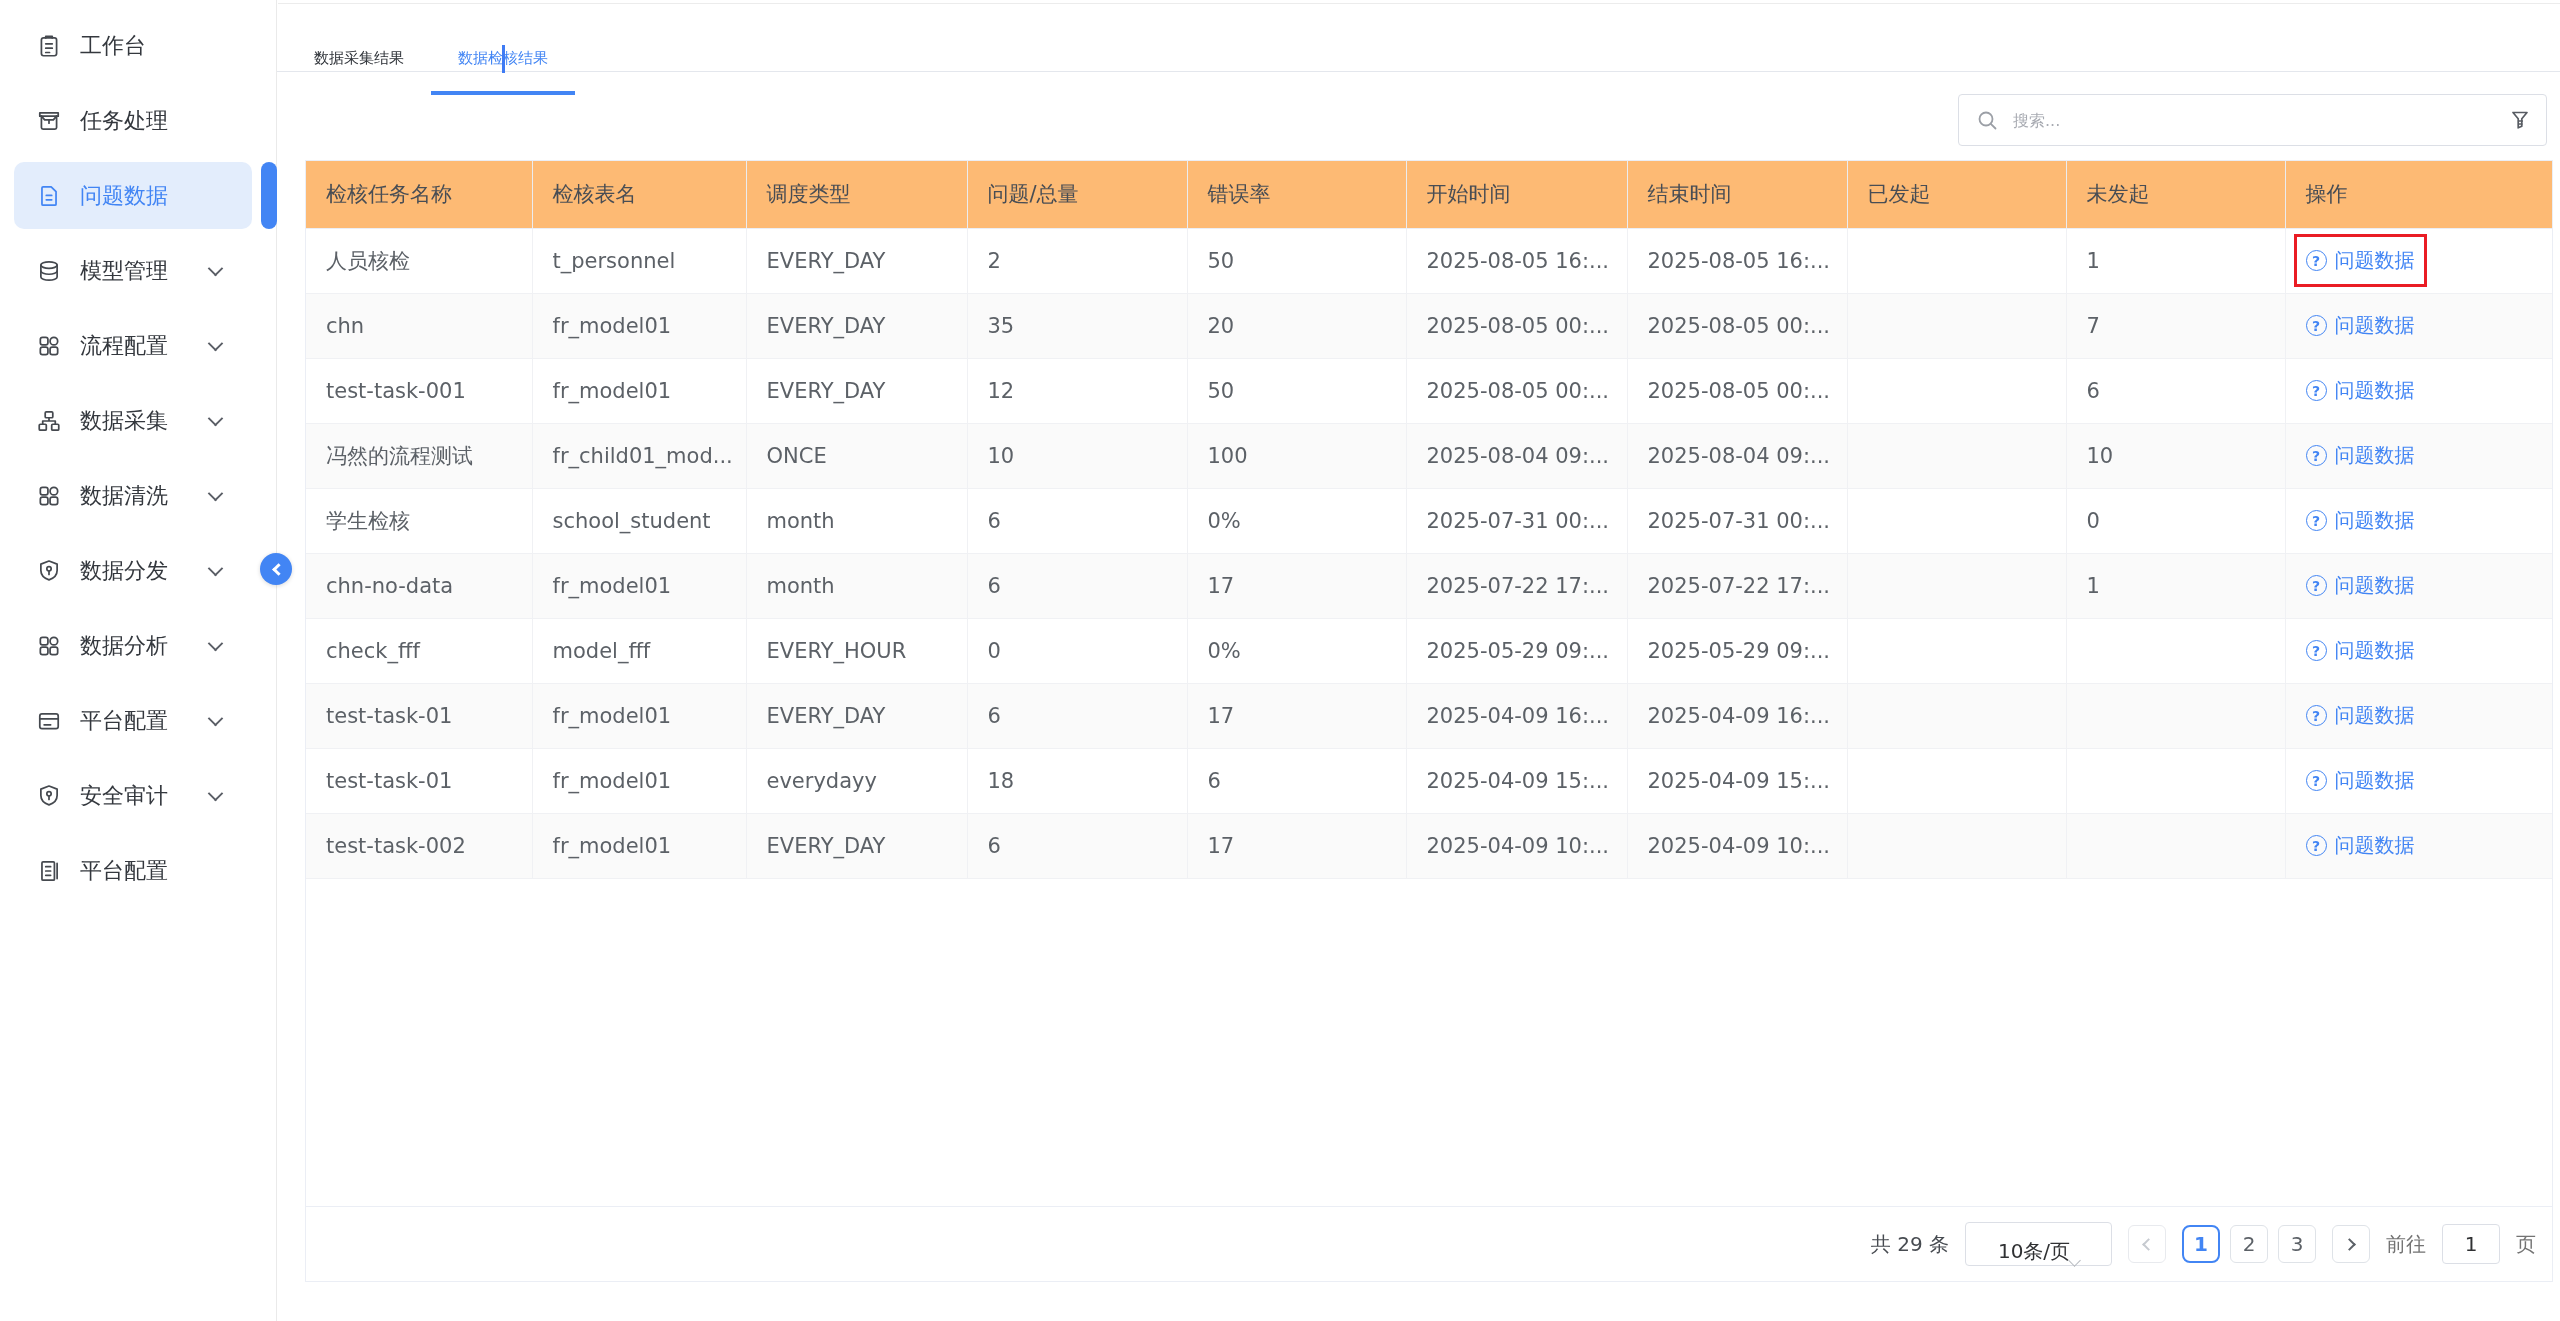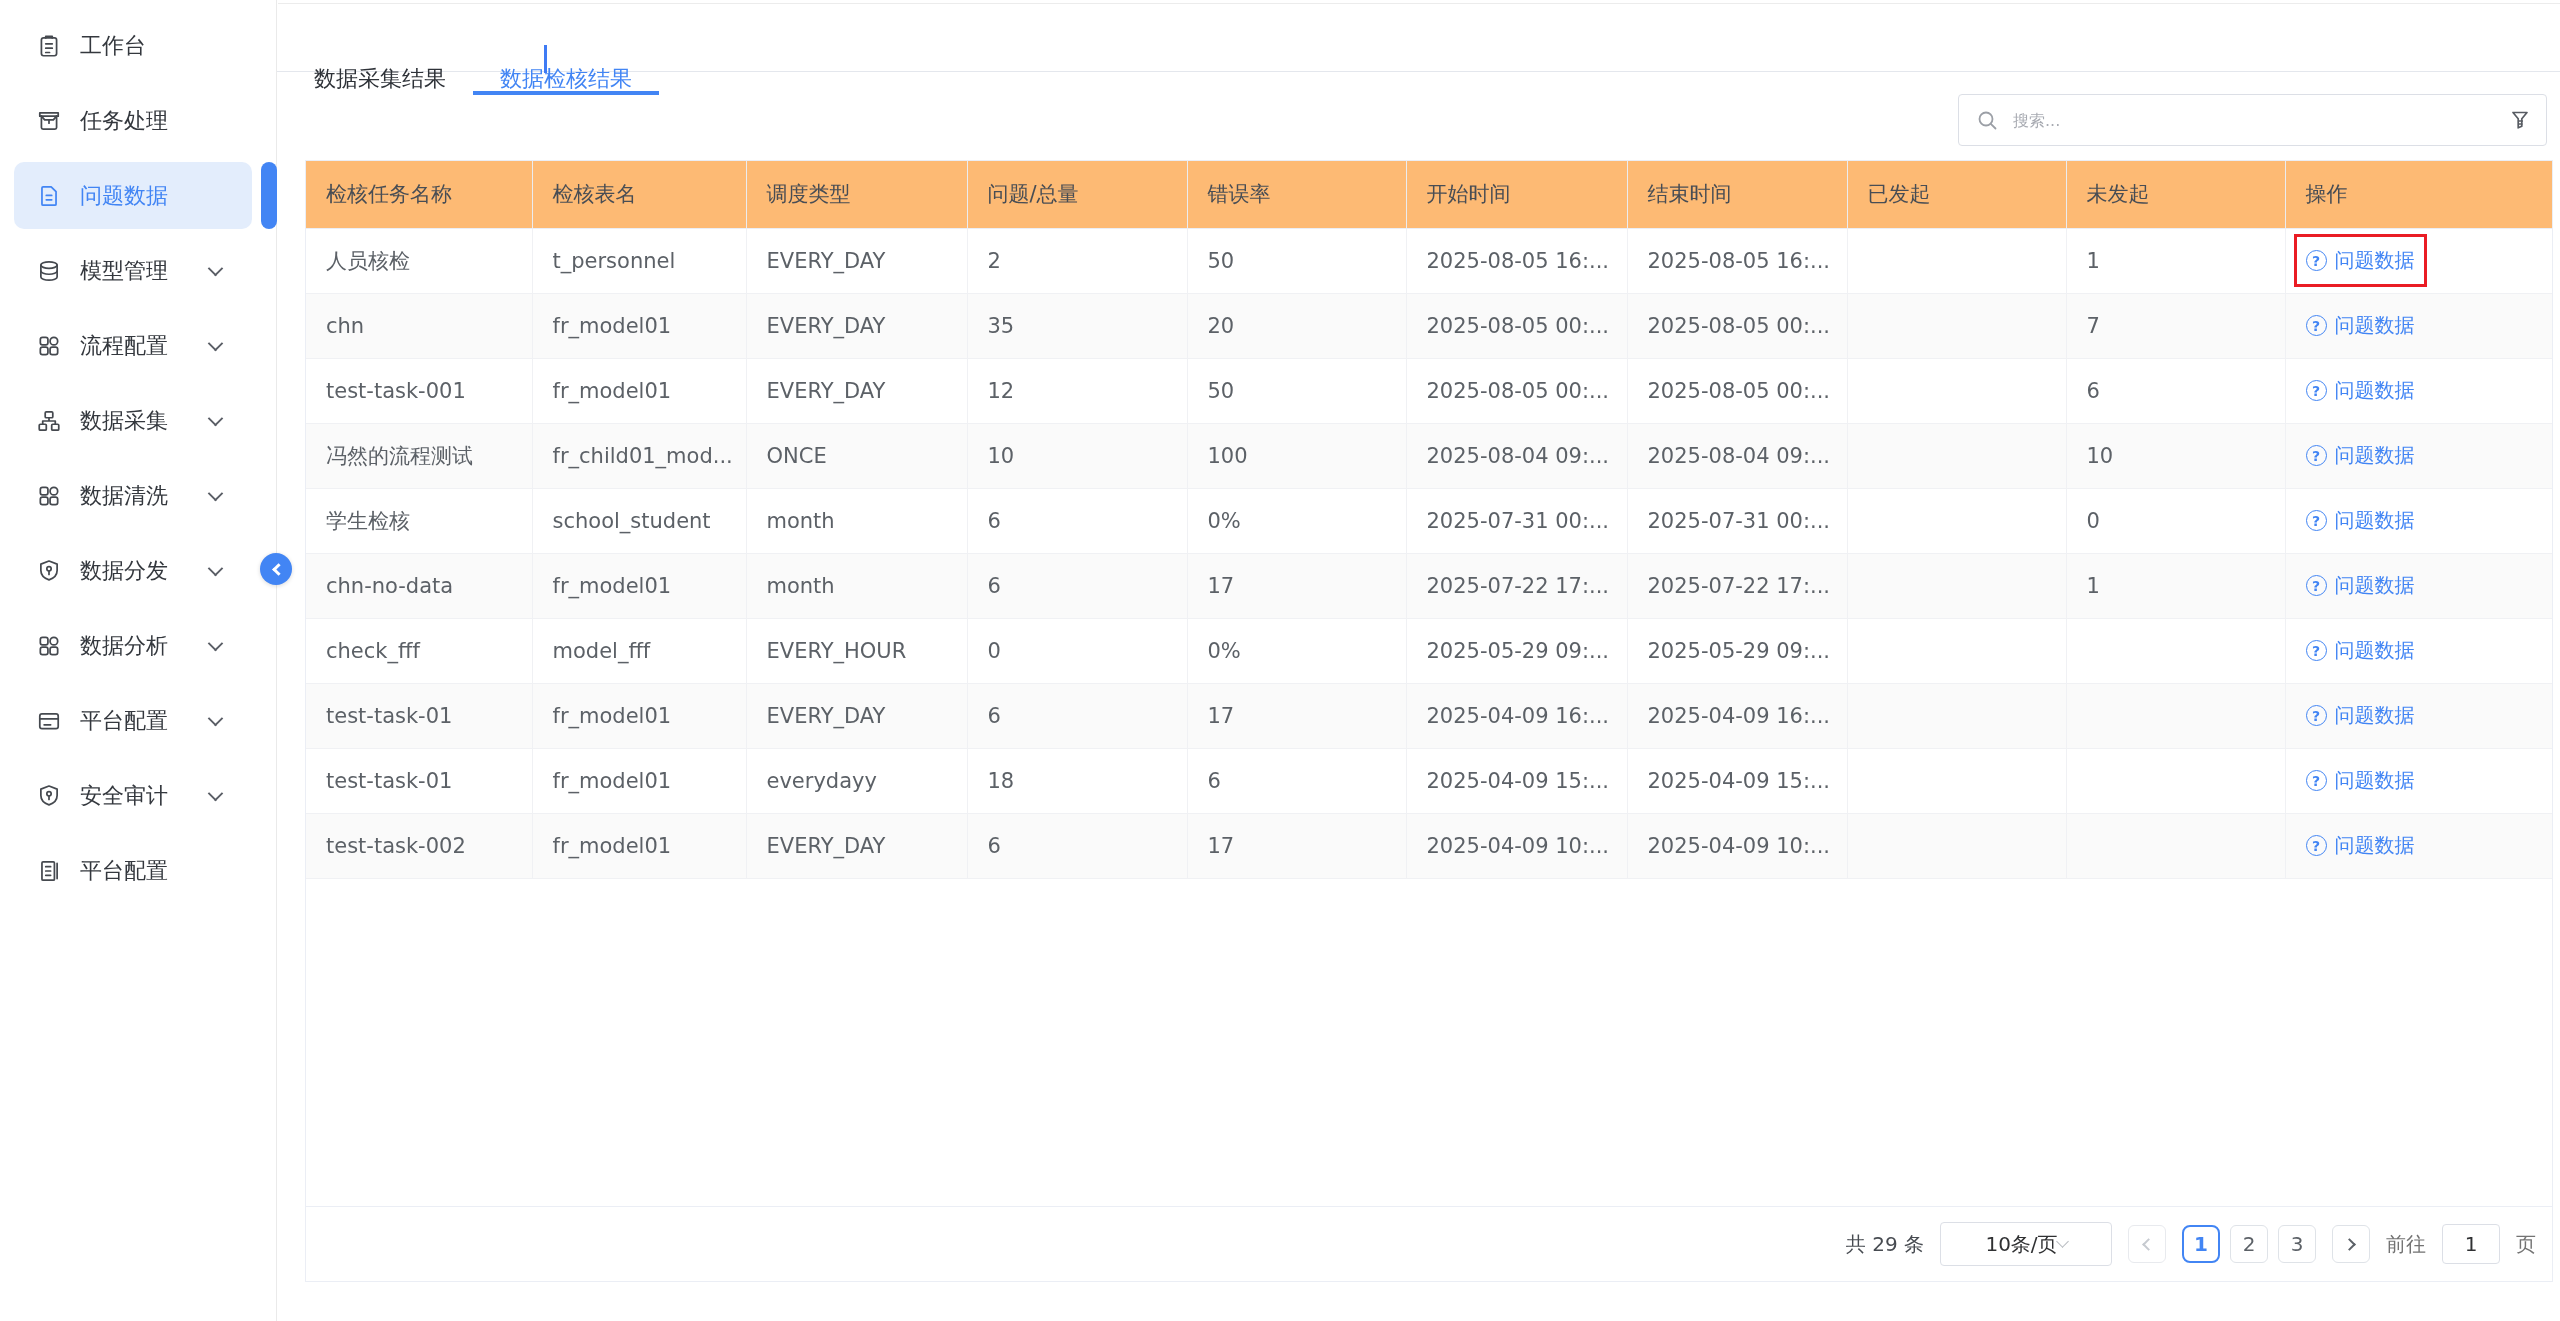--- a/index.html
+++ b/index.html
@@ -29,21 +29,21 @@
   .s-label{white-space:nowrap;}
   .chev-item{position:absolute;left:210px;top:50%;width:11px;height:11px;border-right:2px solid #5a5e66;border-bottom:2px solid #5a5e66;transform:translateY(-72%) rotate(45deg);}
   .active-bar{position:absolute;right:-1px;top:4px;width:16px;height:67px;border-radius:8px;background:var(--primary);}
   .collapse-btn{position:absolute;right:-16px;top:553px;width:32px;height:32px;border-radius:50%;background:var(--primary);border:none;z-index:6;display:flex;align-items:center;justify-content:center;cursor:pointer;box-shadow:0 1px 4px rgba(0,0,0,.15);}
   .collapse-chevron{width:9px;height:9px;border-left:3px solid #fff;border-bottom:3px solid #fff;transform:rotate(45deg);margin-left:4px;}
 
   
   .main{flex:1;position:relative;}
   .top-hairline{position:absolute;top:3px;left:1px;right:0;height:1px;background:#ececec;}
   .tabbar{height:72px;border-bottom:1px solid #e4e7ed;display:flex;align-items:center;padding-left:10px;}
-  .tab{position:relative;height:100%;display:flex;align-items:flex-end;padding:0 27px;font-size:22px;color:#2e3238;cursor:pointer;white-space:nowrap;margin-top:46px;}
+  .tab{position:relative;height:100%;display:flex;align-items:center;padding:0 27px;font-size:15px;color:#2e3238;cursor:pointer;white-space:nowrap;margin-top:46px;}
   .tab.active{color:var(--primary);}
   .tab-underline{position:absolute;left:0;right:0;bottom:-1px;height:4px;background:var(--primary);}
   .caret{position:absolute;left:71px;top:22px;width:3px;height:28px;background:#3f7bf4;}
 
   .toolbar{position:relative;height:88px;}
   .search-box{position:absolute;top:22px;right:14px;width:589px;height:52px;border:1px solid #dcdfe6;border-radius:4px;display:flex;align-items:center;padding:0 14px 0 16px;background:#fff;}
   .search-svg{width:24px;height:24px;flex:none;margin-right:12px;display:flex;}
   .search-input{flex:1;border:none;outline:none;font-size:16px;color:#303133;font-family:inherit;background:transparent;min-width:0;}
   .search-input::placeholder{color:#a8abb2;}
   .funnel{width:24px;height:24px;flex:none;margin-left:12px;display:flex;cursor:pointer;}
@@ -59,21 +59,21 @@
 
   
   .action-wrap{position:relative;display:inline-flex;align-items:center;gap:8px;}
   .q-icon{width:21px;height:21px;border:1.6px solid var(--primary);border-radius:50%;color:var(--primary);font-size:14px;line-height:1;display:inline-flex;align-items:center;justify-content:center;flex:none;font-weight:600;}
   .action-link{color:var(--primary);font-size:20px;text-decoration:none;cursor:pointer;white-space:nowrap;}
   .red-frame{position:absolute;left:-12px;top:-13px;right:-12px;bottom:-13px;border:3px solid var(--annotation-red);pointer-events:none;}
 
   
   .pfooter{height:75px;border-top:1px solid var(--border);display:flex;align-items:center;justify-content:flex-end;gap:16px;padding-right:16px;font-size:20px;color:#5c6167;background:#fff;}
   .total{color:#474b51;}
-  .psize{width:172px;height:44px;border:1px solid #dcdfe6;border-radius:4px;display:flex;align-items:center;justify-content:center;gap:0;color:#303133;cursor:pointer;background:#fff;}
+  .psize{width:147px;height:44px;border:1px solid #dcdfe6;border-radius:4px;display:flex;align-items:flex-end;justify-content:center;gap:0;color:#303133;cursor:pointer;background:#fff;}
   .chev{display:inline-block;width:9px;height:9px;border-right:2px solid currentColor;border-bottom:2px solid currentColor;}
   .psize .chev{color:#b6babf;transform:rotate(45deg);margin-top:-5px;border-width:1.5px;}
   .pages{display:inline-flex;gap:10px;}
   .pbtn{min-width:38px;height:38px;border:1px solid #dfe3e8;border-radius:6px;background:#fff;color:#5c6167;font-size:20px;display:inline-flex;align-items:center;justify-content:center;cursor:pointer;font-family:inherit;padding:0 6px;}
   .pbtn.page.active{border:2px solid var(--primary);color:var(--primary);border-radius:8px;font-weight:600;}
   .pbtn.prev{color:#c6cad0;border-color:#e8eaee;cursor:not-allowed;}
   .pbtn .chev.left{transform:rotate(135deg);margin-left:3px;}
   .pbtn .chev.right{transform:rotate(-45deg);margin-right:3px;}
   .goto-label,.goto-unit{color:#737373;}
   .goto-input{width:58px;height:40px;border:1px solid #dcdfe6;border-radius:4px;text-align:center;font-size:20px;color:#303133;font-family:inherit;outline:none;background:#fff;}

